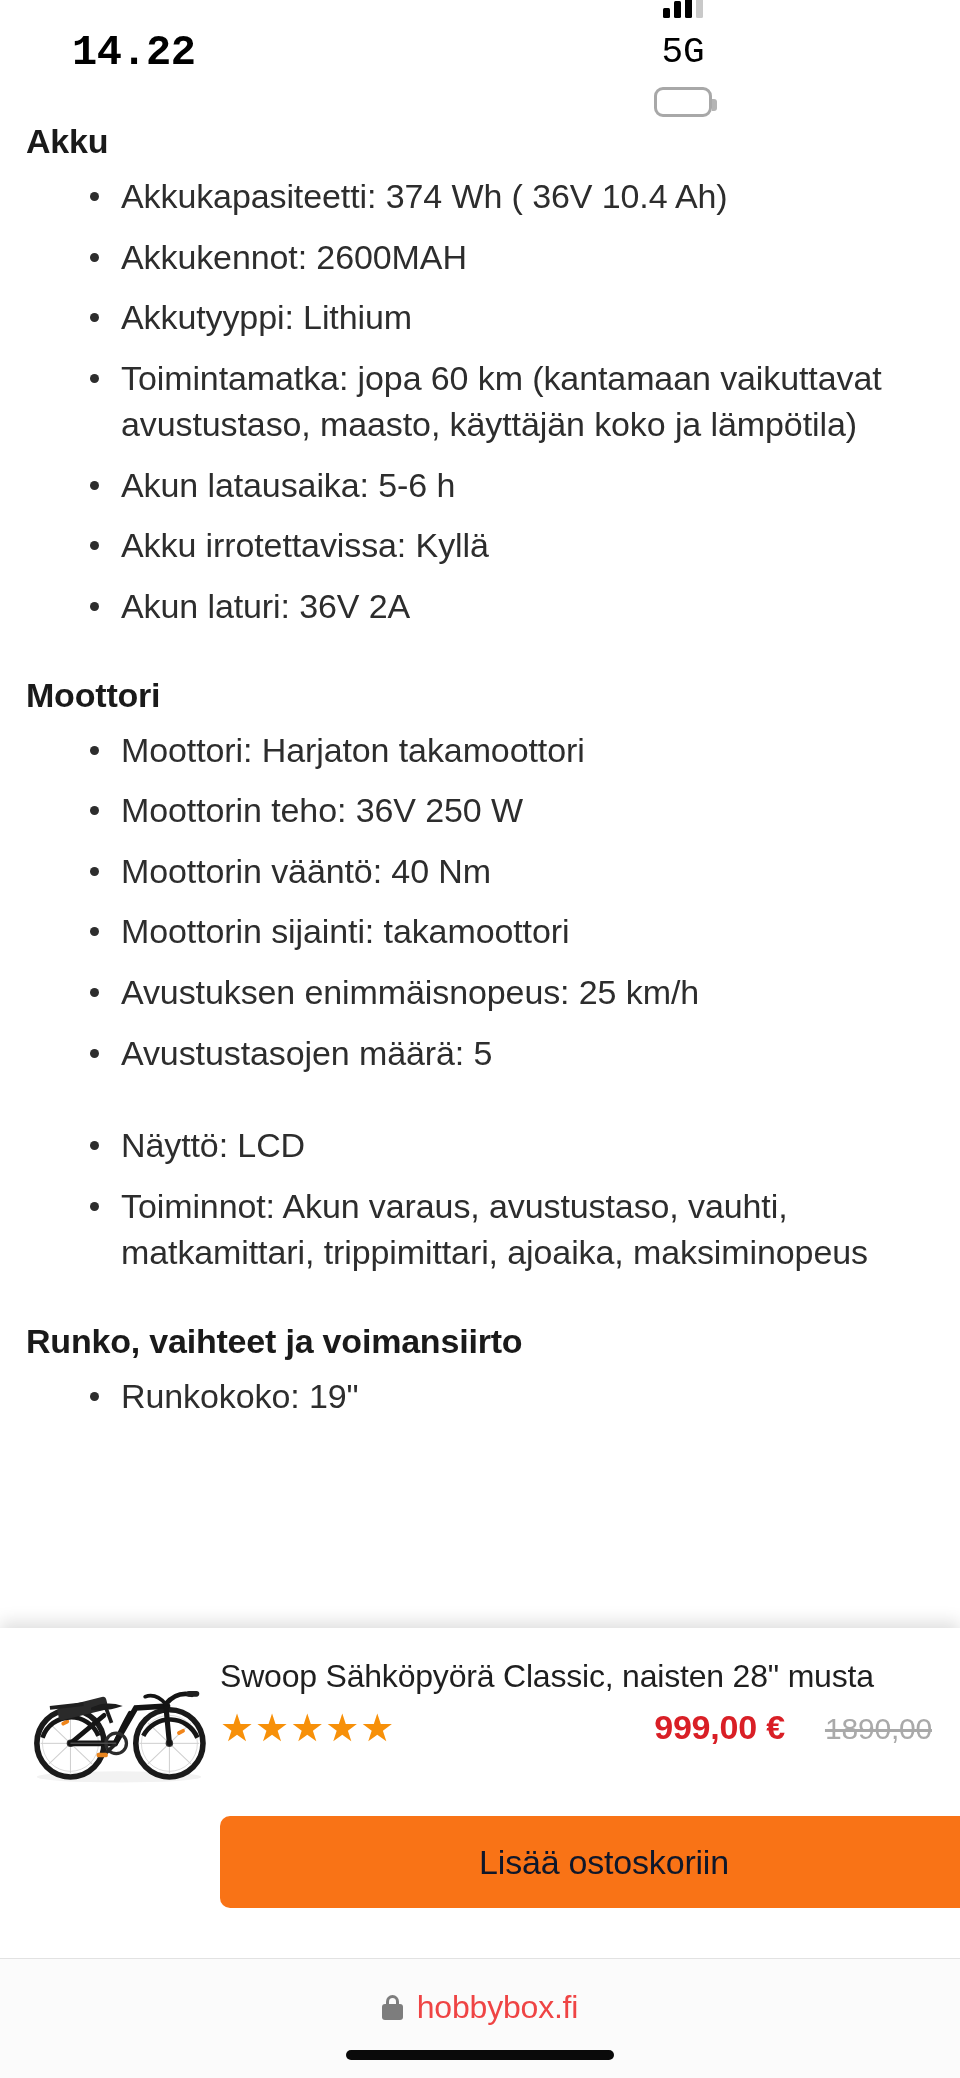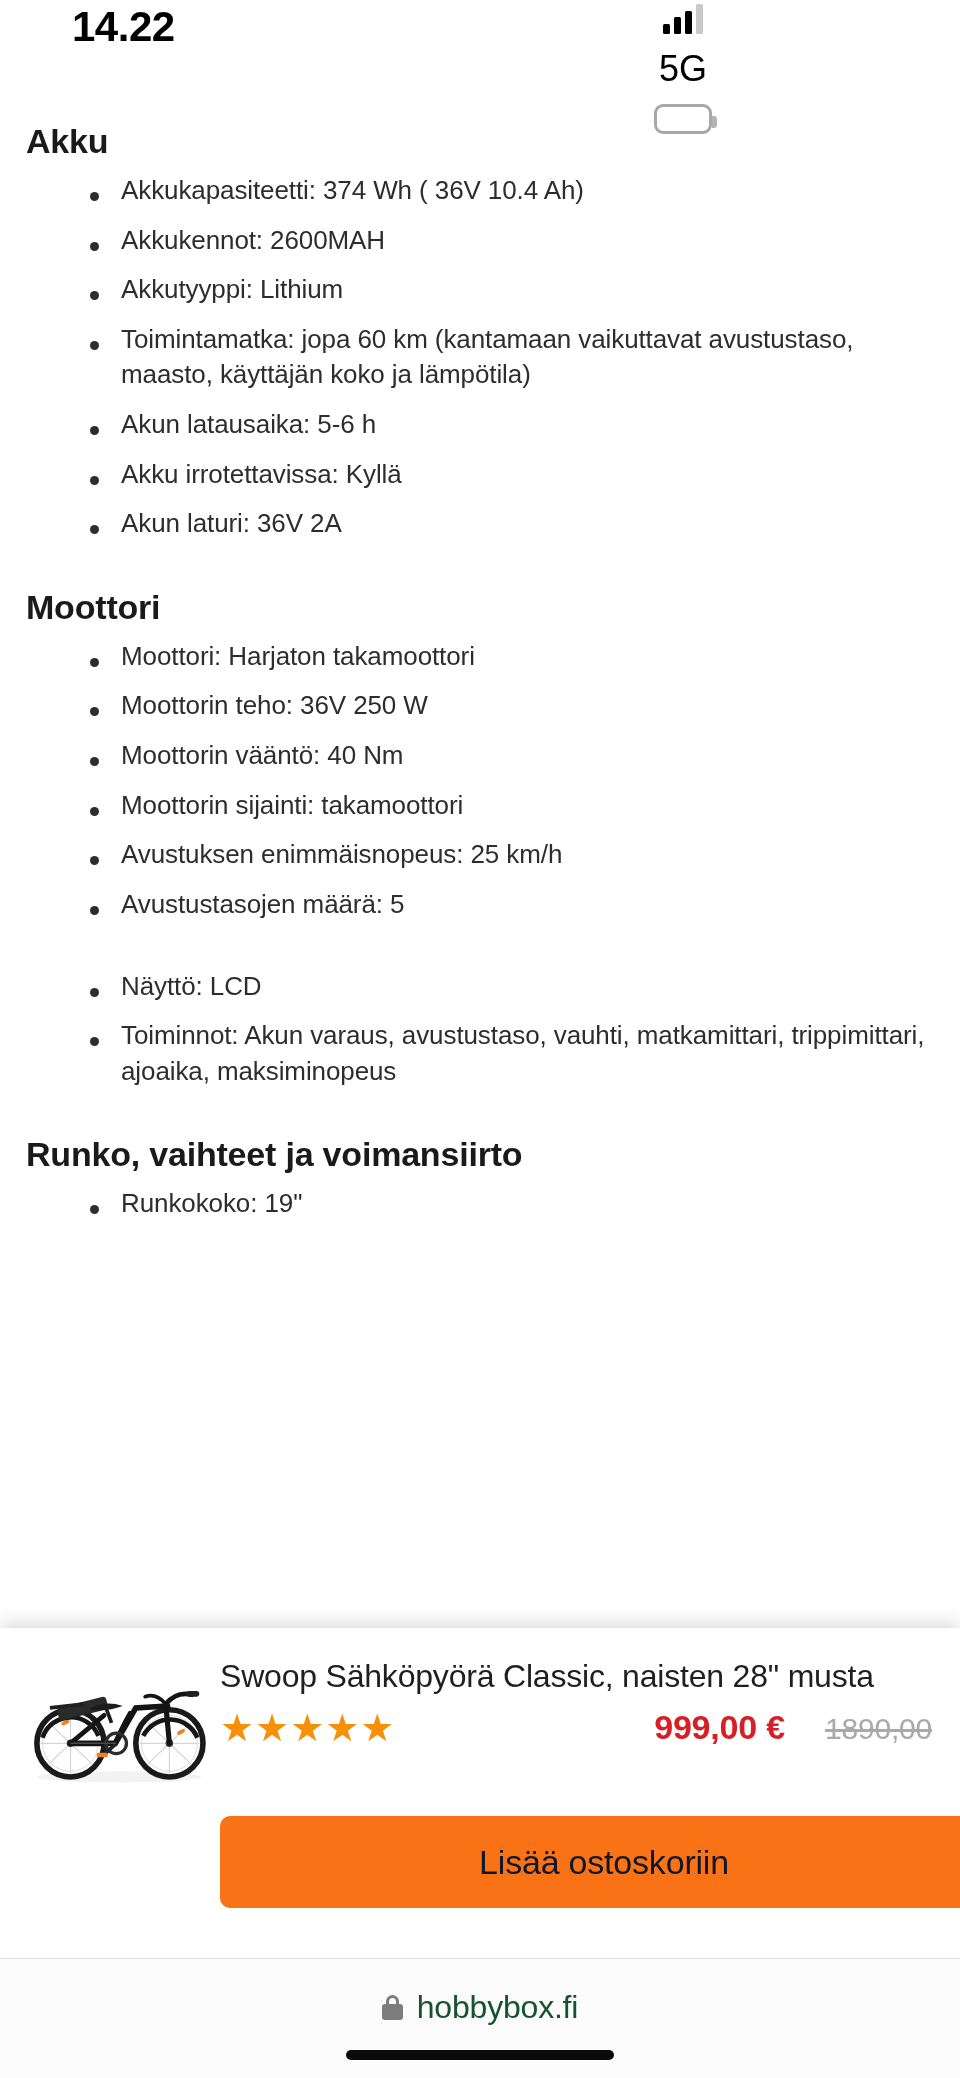--- a/index.html
+++ b/index.html
@@ -20,25 +20,26 @@
     overflow: hidden;
   }
 
   
   .status-bar {
     position: absolute;
     top: 0; left: 0;
     width: 768px;
     height: 100px;
     display: flex;
-    align-items: flex-start;
+    align-items: center;
     justify-content: space-between;
     padding: 0 56px 0 72px;
     background: #ffffff;
     z-index: 40;
+    font-family: Liberation Mono, monospace;
   }
   .status-time {
     font-size: 42px;
     font-weight: 700;
     color: #000;
     letter-spacing: -0.5px;
     line-height: 1;
     padding-top: 6px;
   }
   .status-right {
@@ -114,21 +115,21 @@
     margin-bottom: 12px;
   }
   .section-title.first { margin-top: 22px; }
   ul.spec-list {
     list-style: none;
     margin: 0 0 46px 0;
     padding: 0;
   }
   ul.spec-list li {
     position: relative;
-    font-size: 26px;
+    font-size: 34px;
     line-height: 1.37;
     color: #2d2d2d;
     padding-left: 95px;
     margin-bottom: 14px;
     letter-spacing: -0.1px;
   }
   ul.spec-list li::before {
     content: "";
     position: absolute;
     left: 64px;
@@ -259,21 +260,21 @@
     position: absolute;
     top: 0; left: 4px;
     width: 13px;
     height: 13px;
     border: 3.5px solid #7d7d7d;
     border-bottom: none;
     border-radius: 7px 7px 0 0;
   }
   .url-text {
     font-size: 32px;
-    color: #14532d;
+    color: #ef4444;
     letter-spacing: -0.2px;
   }
   .home-indicator {
     position: absolute;
     bottom: 18px;
     left: 50%;
     transform: translateX(-50%);
     width: 268px;
     height: 10px;
     background: #0a0a0a;

